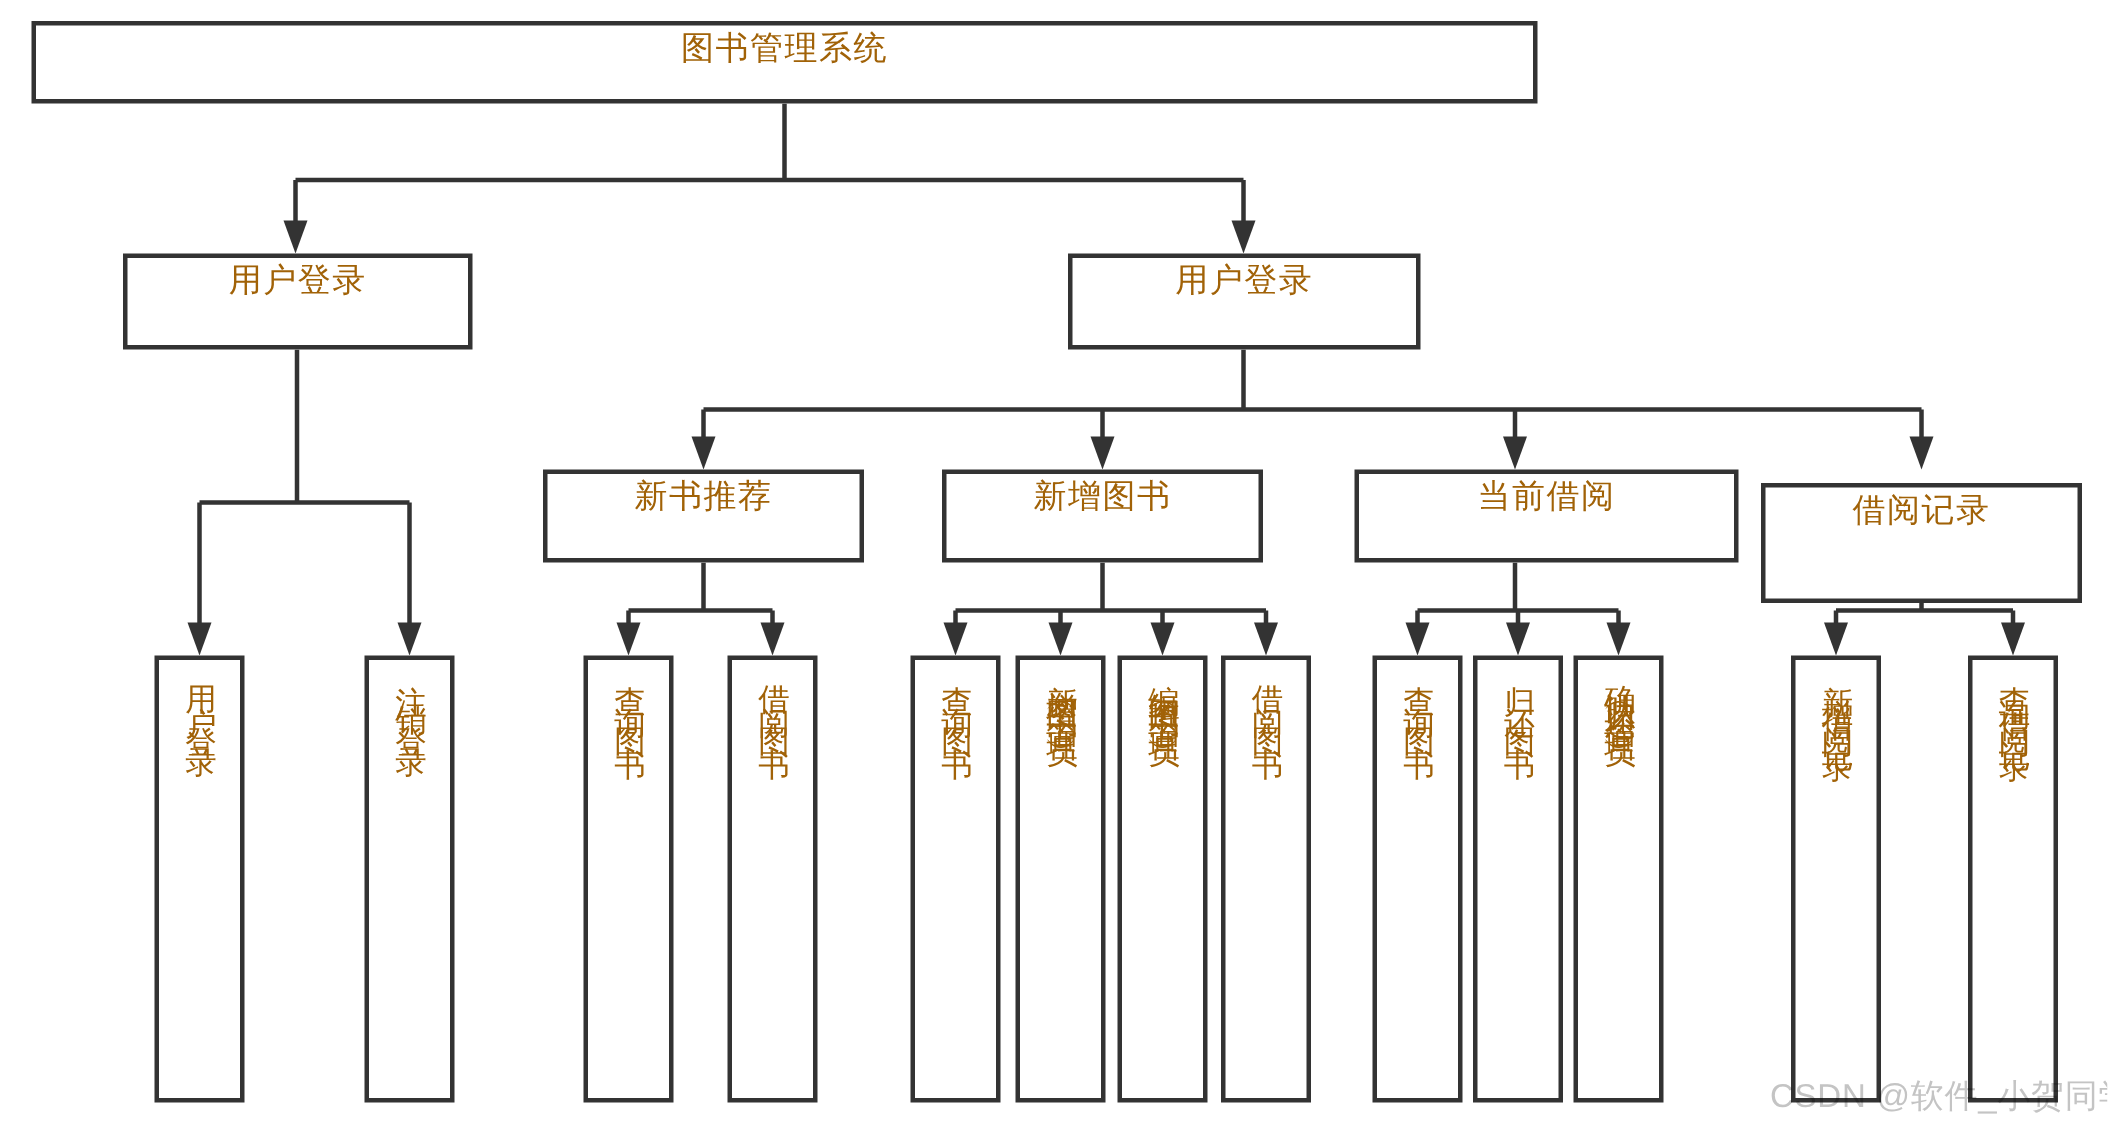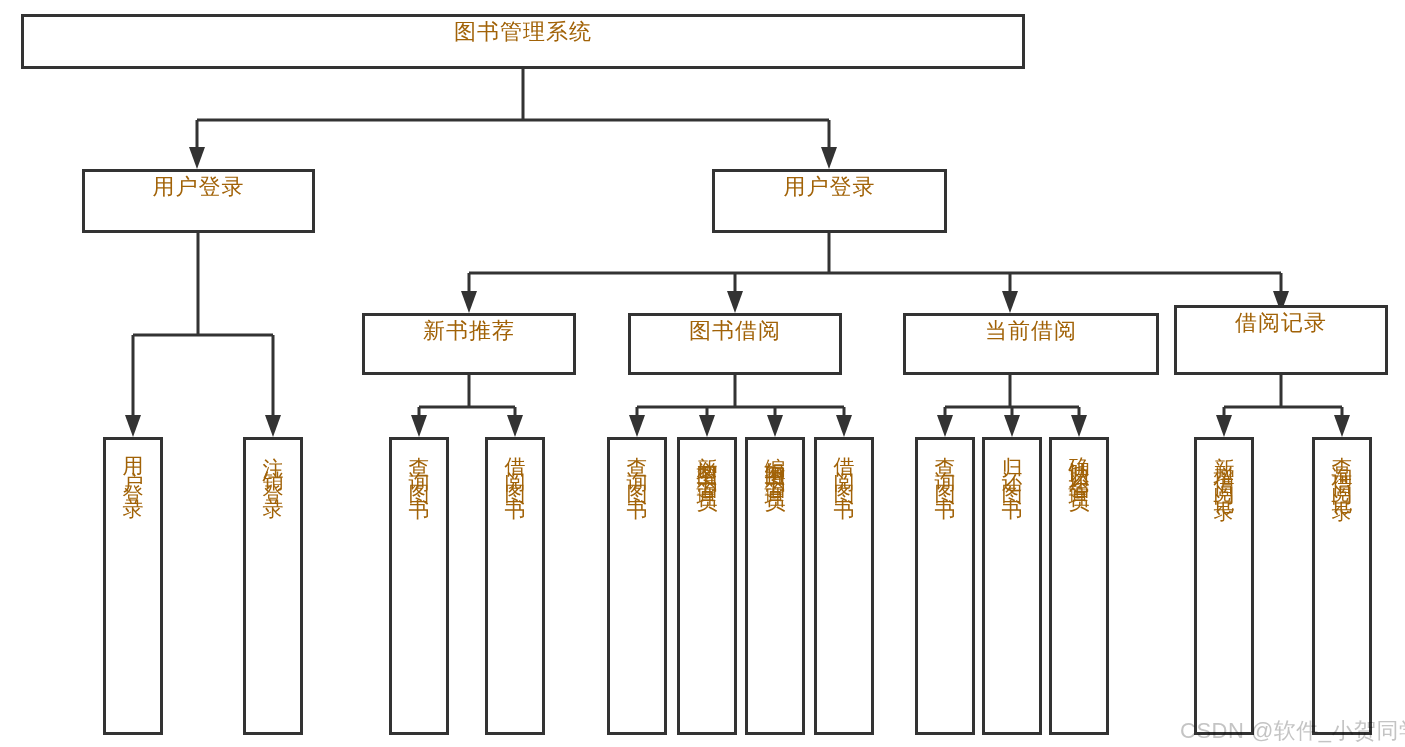--- a/index.html
+++ b/index.html
@@ -31,21 +31,21 @@
   .ls-s span{letter-spacing:14px;}
   .ls-m span{letter-spacing:9px;}
   .ls-l span{letter-spacing:5px;}
   
   .n-root{left:21px;top:14px;width:1004px;height:55px;}
   .n-l1-0{left:82px;top:169px;width:233px;height:64px;}
   .n-l1-1{left:712px;top:169px;width:235px;height:64px;}
   .n-l2-0{left:362px;top:313px;width:214px;height:62px;}
   .n-l2-1{left:628px;top:313px;width:214px;height:62px;}
   .n-l2-2{left:903px;top:313px;width:256px;height:62px;}
-  .n-l2-3{left:1174px;top:305px;width:214px;height:70px;}
+  .n-l2-3{left:1174px;top:322px;width:214px;height:80px;}
   .leaf{top:437px;width:60px;height:298px;}
   .lf-0{left:103px;}  .lf-1{left:243px;}
   .lf-2{left:389px;}  .lf-3{left:485px;}
   .lf-4{left:607px;}  .lf-5{left:677px;}  .lf-6{left:745px;}  .lf-7{left:814px;}
   .lf-8{left:915px;}  .lf-9{left:982px;}  .lf-10{left:1049px;}
   .lf-11{left:1194px;} .lf-12{left:1312px;}
   .watermark{
     position:absolute;
     left:1180px;top:716px;
     z-index:5;
@@ -109,21 +109,21 @@
     <span>用户登录</span>
   </div>
   <div class="box n-l1-1">
     <span>用户登录</span>
   </div>
 
   <div class="box n-l2-0">
     <span>新书推荐</span>
   </div>
   <div class="box n-l2-1">
-    <span>图书借阅</span>
+    <span>新增图书</span>
   </div>
   <div class="box n-l2-2">
     <span>当前借阅</span>
   </div>
   <div class="box n-l2-3">
     <span>借阅记录</span>
   </div>
 
   <div class="box vbox leaf ls-s lf-0">
     <span>用户登录</span>

